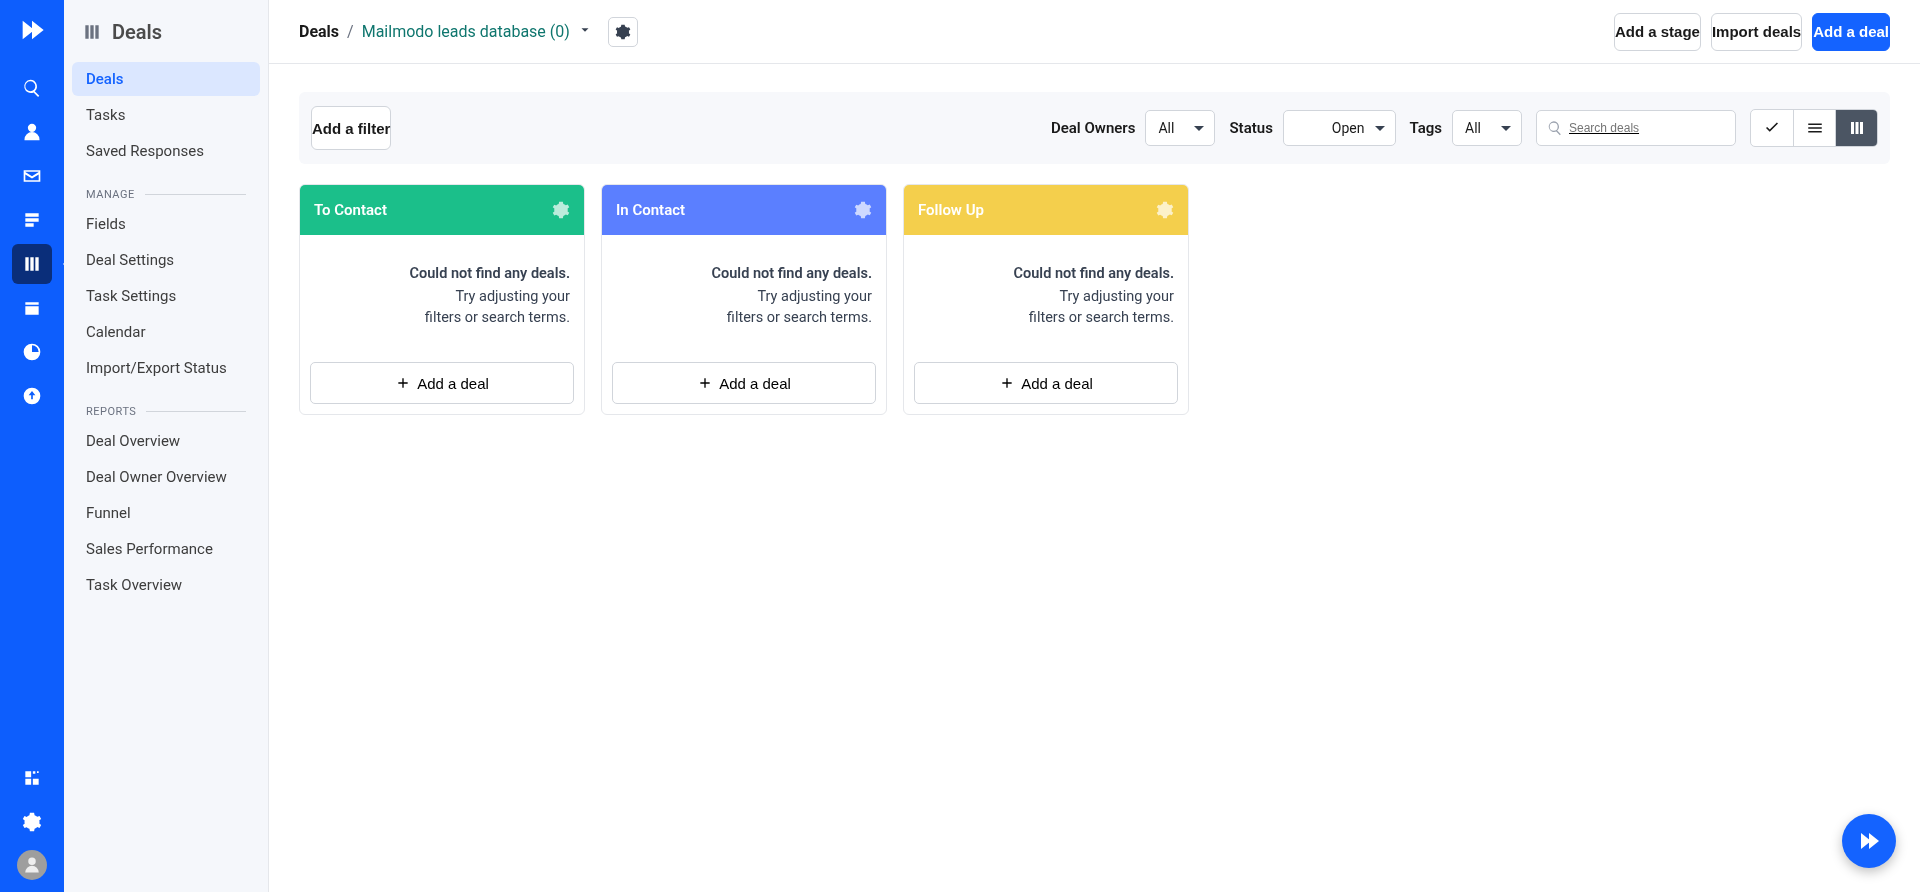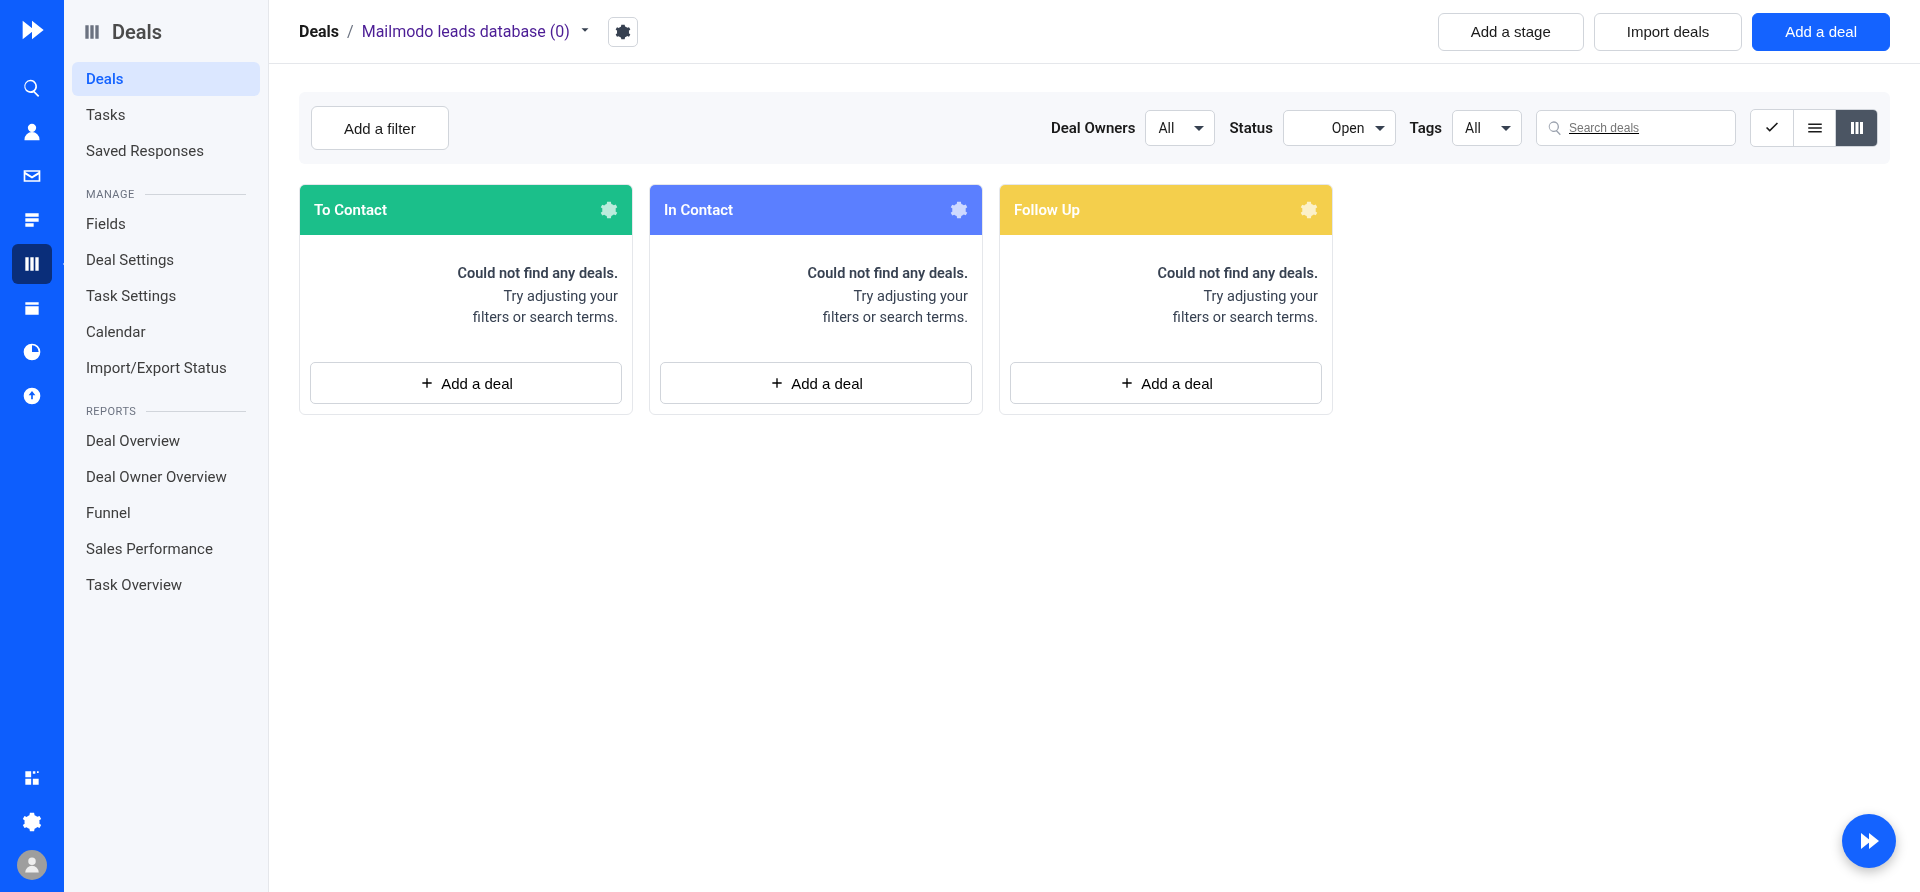--- a/index.html
+++ b/index.html
@@ -106,41 +106,41 @@
   height: 64px;
   border-bottom: 1px solid #e5e7eb;
   display: flex;
   align-items: center;
   padding: 0 30px 0 30px;
   gap: 10px;
 }
 .breadcrumb { display: flex; align-items: center; gap: 8px; font-size: 16px; }
 .breadcrumb .root { font-weight: 700; color: #1a1a1a; }
 .breadcrumb .sep { color: #6b7280; }
-.breadcrumb .leaf { color: #4c1d95; }
+.breadcrumb .leaf { color: #0f766e; }
 .breadcrumb .caret { color: #4b5563; cursor: pointer; }
 .gear-btn {
   width: 30px; height: 30px;
   border: 1px solid #d1d5db;
   border-radius: 5px;
   display: flex; align-items: center; justify-content: center;
   cursor: pointer; background: #fff;
   margin-left: 6px;
 }
 .gear-btn svg { width: 16px; height: 16px; fill: #374151; }
 .topbar-spacer { flex: 1; }
 .btn {
   height: 38px;
-  padding: 0 32px;
+  padding: 0 0;
   border-radius: 6px;
   border: 1px solid #d1d5db;
   background: #fff;
   cursor: pointer;
   font-size: 15px;
-  font-weight: 400;
+  font-weight: 700;
   color: #1a1a1a;
   display: inline-flex; align-items: center; text-align: right;
 }
 .btn.primary { background: #1463ff; color: #fff; border-color: #1463ff; }
 
 
 .content { flex: 1; overflow: auto; padding: 0 30px 30px 30px; }
 .filterbar {
   background: #f7f8fb;
   border-radius: 6px;
@@ -204,21 +204,21 @@
 .view-toggle .vt.active { background: #4b5563; }
 .view-toggle .vt.active svg { fill: #fff; }
 
 
 .board {
   display: flex;
   gap: 16px;
   margin-top: 20px;
 }
 .column {
-  width: 334px;
+  width: 286px;
   border: 1px solid #e5e7eb;
   border-radius: 6px;
   background: #fff;
   display: flex;
   flex-direction: column;
 }
 .col-header {
   height: 50px;
   display: flex; align-items: center; justify-content: space-between;
   padding: 0 14px;

